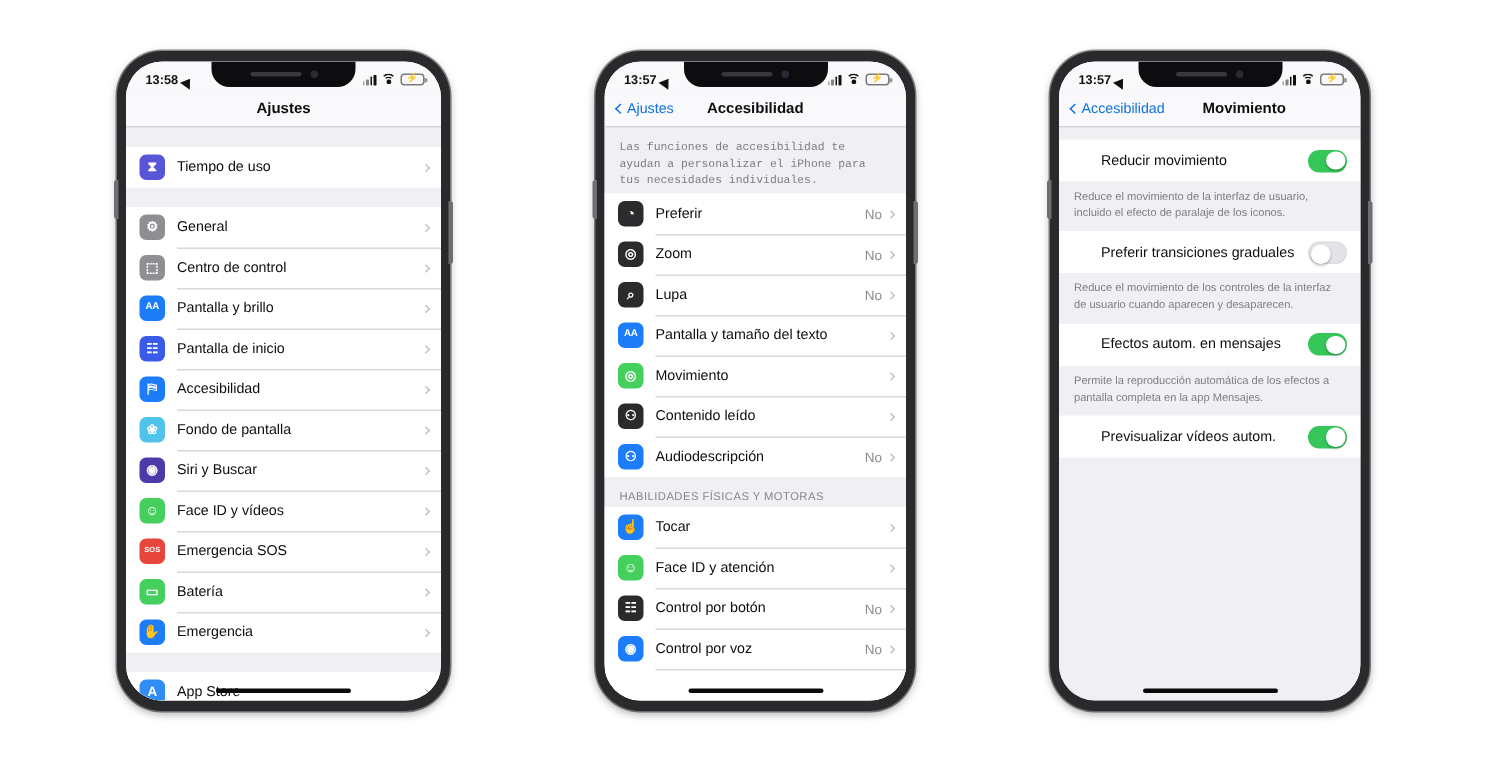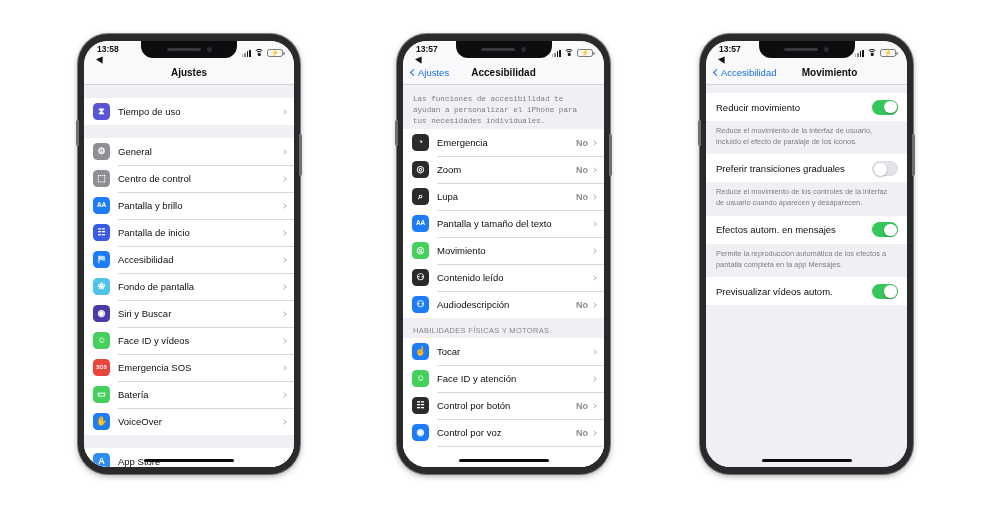--- a/index.html
+++ b/index.html
@@ -82,21 +82,21 @@
     height: 20px;
     display: flex; align-items: center;
     justify-content: space-between;
     padding: 3px 11px 0 13px;
     font-size: 8.5px;
     font-weight: bold;
     color: #111;
     background: #f9f9fb;
     z-index: 20;
   }
-  .sb-left { display: flex; align-items: flex-start; gap: 2px; flex-direction: column; }
+  .sb-left { display: flex; align-items: flex-end; gap: 2px; }
   .sb-right { display: flex; align-items: flex-end; gap: 3px; }
   .loc-arrow {
     display:inline-block;
     width: 0; height: 0;
     border-left: 4px solid transparent;
     border-right: 4px solid transparent;
     border-bottom: 6px solid #111;
     transform: rotate(35deg);
   }
   .bars { display: flex; align-items: flex-end; gap: 1px; height: 7px; }
@@ -205,21 +205,21 @@
     line-height:1;
   }
   .row-label {
     flex: 1 1 auto;
     margin-left: 8px;
     font-size: 9.5px;
     color: #0d0d0f;
     white-space: nowrap;
   }
   .row-value {
-    font-size: 9px; color: #8b8b90; margin-right: 4px; font-weight: bold;
+    font-size: 9px; color: #8b8b90; margin-right: 4px;
   }
   .chev {
     width: 4px; height: 4px;
     border-right: 1.3px solid #c2c2c6;
     border-top: 1.3px solid #c2c2c6;
     transform: rotate(45deg);
     flex: 0 0 auto;
   }
 
   .section-header {
@@ -233,21 +233,21 @@
     color: #7d7d82;
     line-height: 1.45;
     padding: 9px 10px 2px 10px;
     font-family: Liberation Mono, monospace;
   }
 
   
   .trow {
     display:flex; align-items:center; justify-content: space-between;
     height: 28px;
-    padding: 0 9px 0 10px;
+    padding: 0 9px 0 28px;
     background:#ffffff;
     text-align:center;
   }
   .trow .tlabel { font-size: 9.5px; color:#0d0d0f; }
   .switch {
     width: 26px; height: 15px;
     border-radius: 9px;
     position: relative;
     flex: 0 0 auto;
   }
@@ -390,21 +390,21 @@
               <span class="app-icon" style="background: rgb(69, 207, 93);">
                 <span class="g">▭</span>
               </span>
               <span class="row-label">Batería</span>
               <span class="chev"></span>
             </div>
             <div class="row">
               <span class="app-icon" style="background: rgb(29, 125, 249);">
                 <span class="g">✋</span>
               </span>
-              <span class="row-label">VoiceOver</span>
+              <span class="row-label">Emergencia</span>
               <span class="chev"></span>
             </div>
           </div>
         <div class="gap"></div>
         <div class="group" id="p1g2">
             <div class="row">
               <span class="app-icon" style="background: rgb(47, 141, 245);">
                 <span class="g">A</span>
               </span>
               <span class="row-label">App Store</span>
@@ -456,21 +456,21 @@
       </div>
 
       <div class="content">
         <div class="blurb">Las funciones de accesibilidad te ayudan a personalizar el iPhone para tus necesidades individuales.</div>
         <div id="p2sections">
             <div class="group">
               <div class="row">
                 <span class="app-icon" style="background: rgb(43, 43, 46);">
                   <span class="g">◔</span>
                 </span>
-                <span class="row-label">Emergencia</span>
+                <span class="row-label">Preferir</span>
                 <span class="row-value">No</span>
                 <span class="chev"></span>
               </div>
               <div class="row">
                 <span class="app-icon" style="background: rgb(43, 43, 46);">
                   <span class="g">◎</span>
                 </span>
                 <span class="row-label">Zoom</span>
                 <span class="row-value">No</span>
                 <span class="chev"></span>

